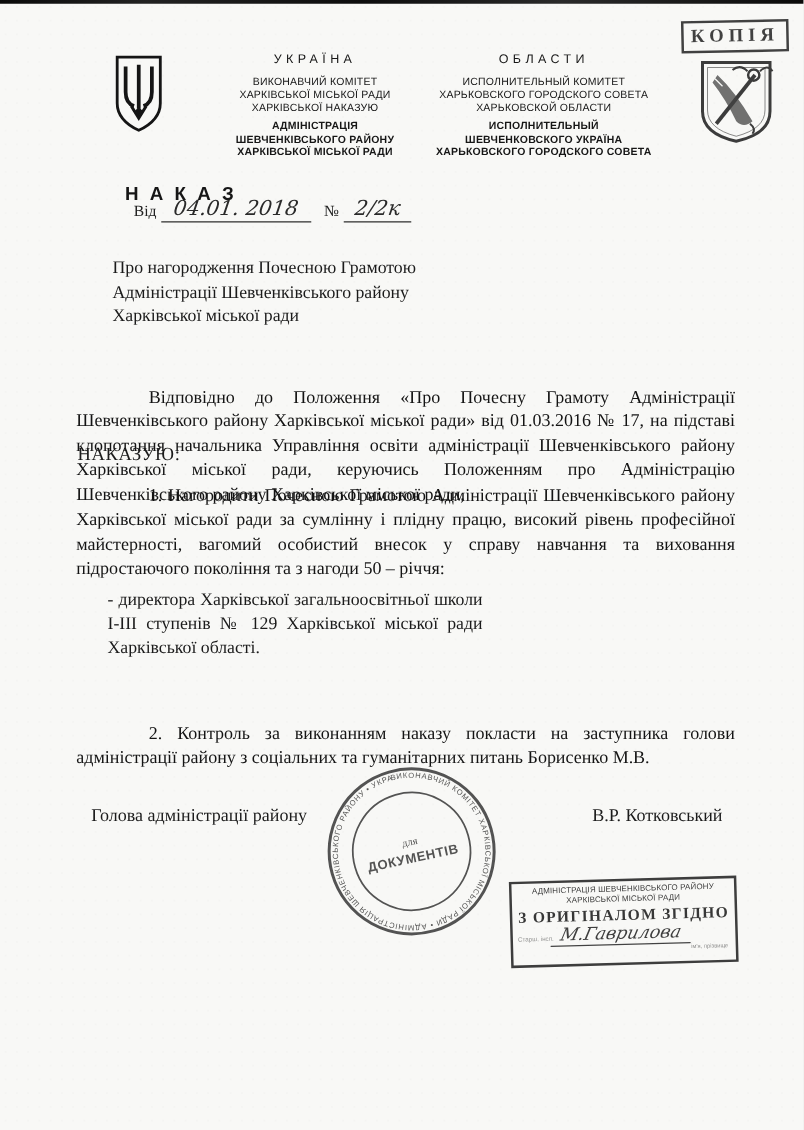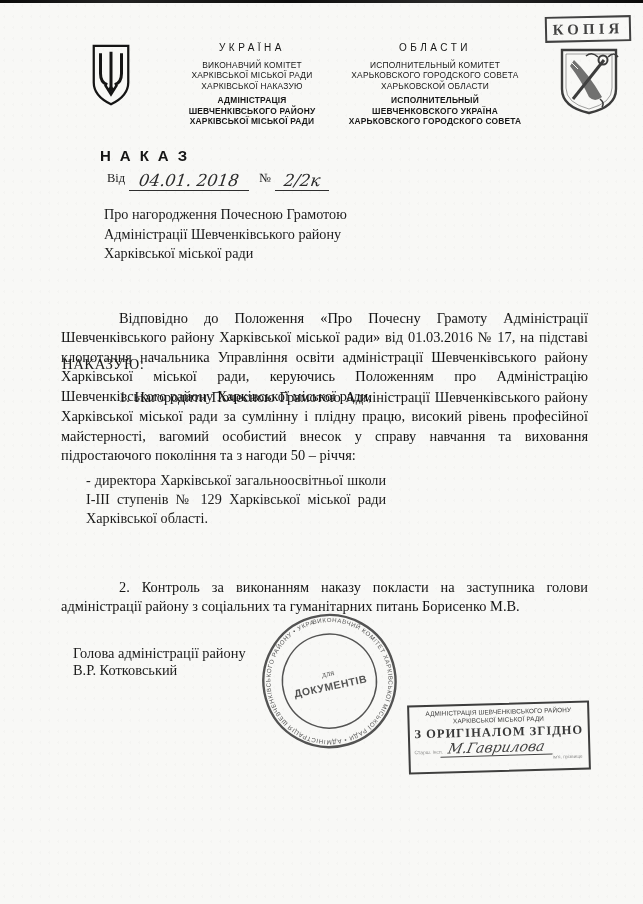--- a/index.html
+++ b/index.html
@@ -26,41 +26,41 @@
   .emblem-left{position:absolute;left:90px;top:43px;}
   
   .copy-stamp{position:absolute;left:545px;top:16px;width:82px;height:22px;
     border:2.5px solid #1a1a1a;display:flex;align-items:center;justify-content:center;
     font-family:"Liberation Serif", serif;font-weight:bold;font-size:15px;letter-spacing:4px;
     color:#1a1a1a;transform:rotate(-1.2deg);opacity:.82;}
   .arms{position:absolute;left:558px;top:47px;opacity:.85;}
   
   .doc-title{position:absolute;left:100px;top:147px;width:470px;text-align:left;
     font-family:"Liberation Sans", sans-serif;font-size:15px;font-weight:bold;letter-spacing:9px;color:#161616;}
-  .date-row{position:absolute;left:107px;top:171px;display:flex;color:#222;}
+  .date-row{position:absolute;left:107px;top:157px;display:flex;align-items:flex-end;color:#222;}
   .date-prefix{font-size:12.5px;padding-bottom:1px;}
   .hand{font-family:"DejaVu Serif", serif;font-style:italic;transform:skewX(-8deg);
     font-size:16.5px;color:#2a2a2a;}
   .u-line{border-bottom:1.2px solid #2e2e2e;text-align:center;margin:0 4px;padding:0 4px 0 4px;}
   .date-val{min-width:112px;}
   .num-sign{font-size:12.5px;padding-bottom:1px;margin-left:6px;}
   .num-val{min-width:46px;}
   
-  .subject{position:absolute;left:90px;top:205px;width:285px;font-size:14.2px;line-height:19.6px;margin-left:14px;}
+  .subject{position:absolute;left:90px;top:205px;width:285px;font-size:14.2px;line-height:19.6px;}
   .para{position:absolute;left:61px;width:527px;font-size:14.4px;line-height:19.4px;
     text-align:justify;text-indent:58px;color:#141414;}
   .p1{top:263px;margin-top:46px;}
   .nakazuyu{position:absolute;left:62px;top:356px;font-size:14.8px;letter-spacing:0.5px;}
   .item1{top:388px;}
   .recipient{position:absolute;left:74px;top:471px;width:512px;display:flex;font-size:14.2px;line-height:19px;}
   .recipient-name{width:200px;flex:none;}
   .recipient-desc{width:300px;flex:none;margin-left:12px;text-align:justify;}
   .item2{top:558px;margin-top:20px;}
   .sig-row{position:absolute;left:73px;top:645px;width:505px;display:flex;
-    justify-content:space-between;font-size:14.4px;flex-direction:column;}
+    justify-content:space-between;font-size:14.4px;}
   
   .round-stamp{position:absolute;left:255px;top:606px;opacity:.8;transform:rotate(-16deg);}
   
   .cert-stamp{position:absolute;left:408px;top:703px;width:170px;height:60px;
     border:2.5px solid #242424;transform:rotate(-1.6deg);opacity:.88;
     font-family:"Liberation Sans", sans-serif;color:#1d1d1d;padding:3px 4px 2px 4px;}
   .cert-org{font-size:6.4px;line-height:7.6px;text-align:center;letter-spacing:0.1px;}
   .cert-title{font-size:12.5px;font-weight:bold;text-align:center;letter-spacing:1px;
     margin-top:2px;font-family:"Liberation Serif", serif;}
   .cert-sig-row{position:relative;height:20px;margin-top:1px;}

